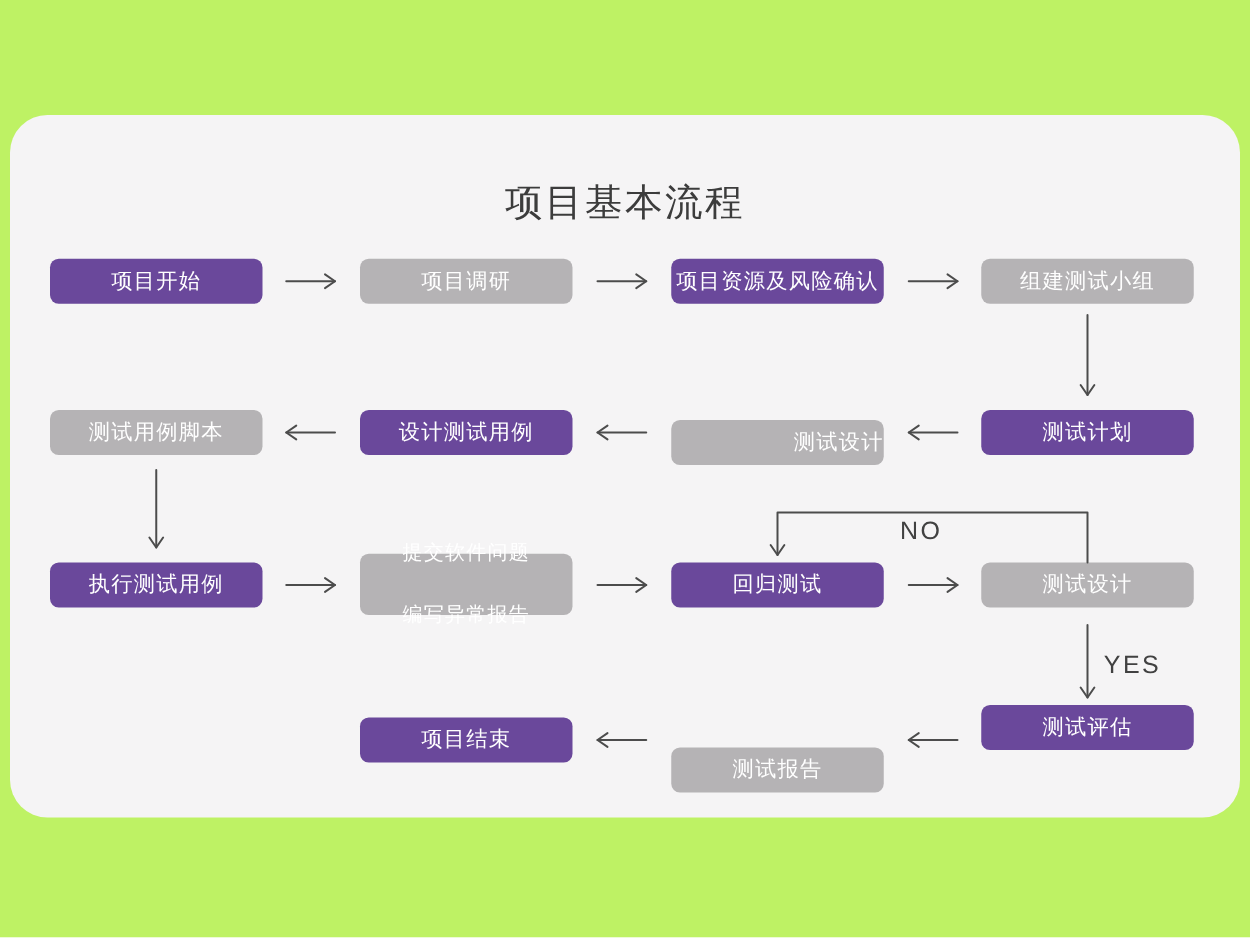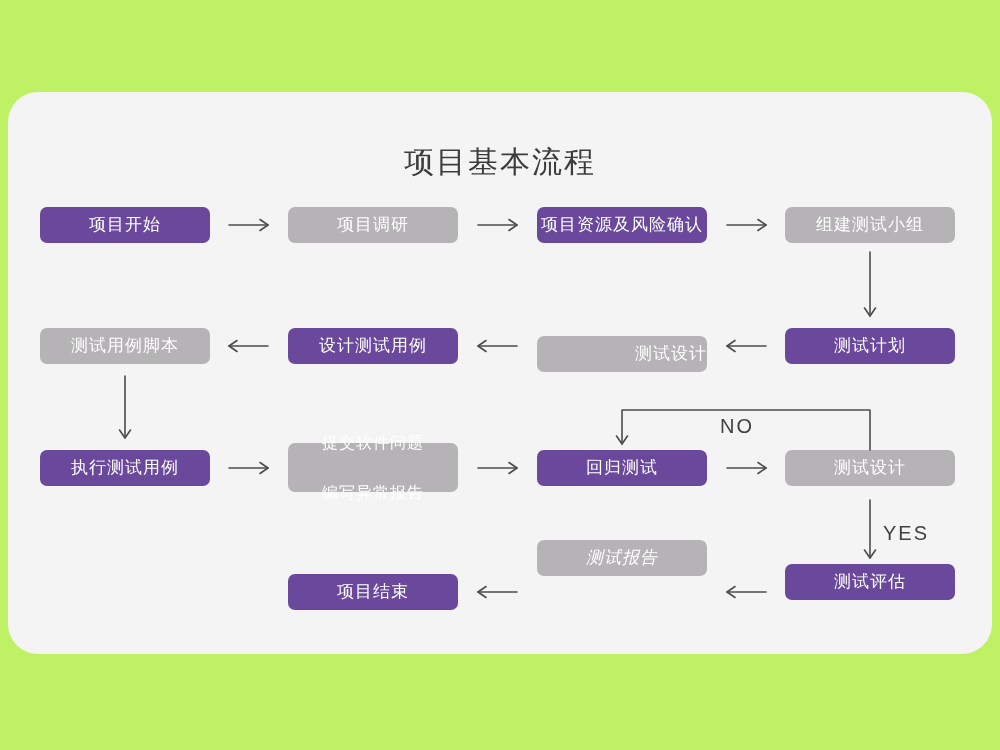--- a/index.html
+++ b/index.html
@@ -85,21 +85,21 @@
       </div>
       <div class="node purple" style="left: 537px; top: 450px;">
         <div class="node-line">回归测试</div>
       </div>
       <div class="node gray" style="left: 785px; top: 450px;">
         <div class="node-line">测试设计</div>
       </div>
       <div class="node purple" style="left: 785px; top: 564px;">
         <div class="node-line">测试评估</div>
       </div>
-      <div class="node gray" style="left: 537px; top: 540px; font-style: italic;">
+      <div class="node gray" style="left: 537px; top: 598px;">
         <div class="node-line">测试报告</div>
       </div>
       <div class="node purple" style="left: 288px; top: 574px;">
         <div class="node-line">项目结束</div>
       </div>
     </div>
   <svg id="arrow-layer" viewBox="0 0 1000 750" xmlns="http://www.w3.org/2000/svg">
       <g>
         <line x1="229" y1="225" x2="268" y2="225"></line>
         <polyline points="260,219.5 268,225 260,230.5"></polyline>

